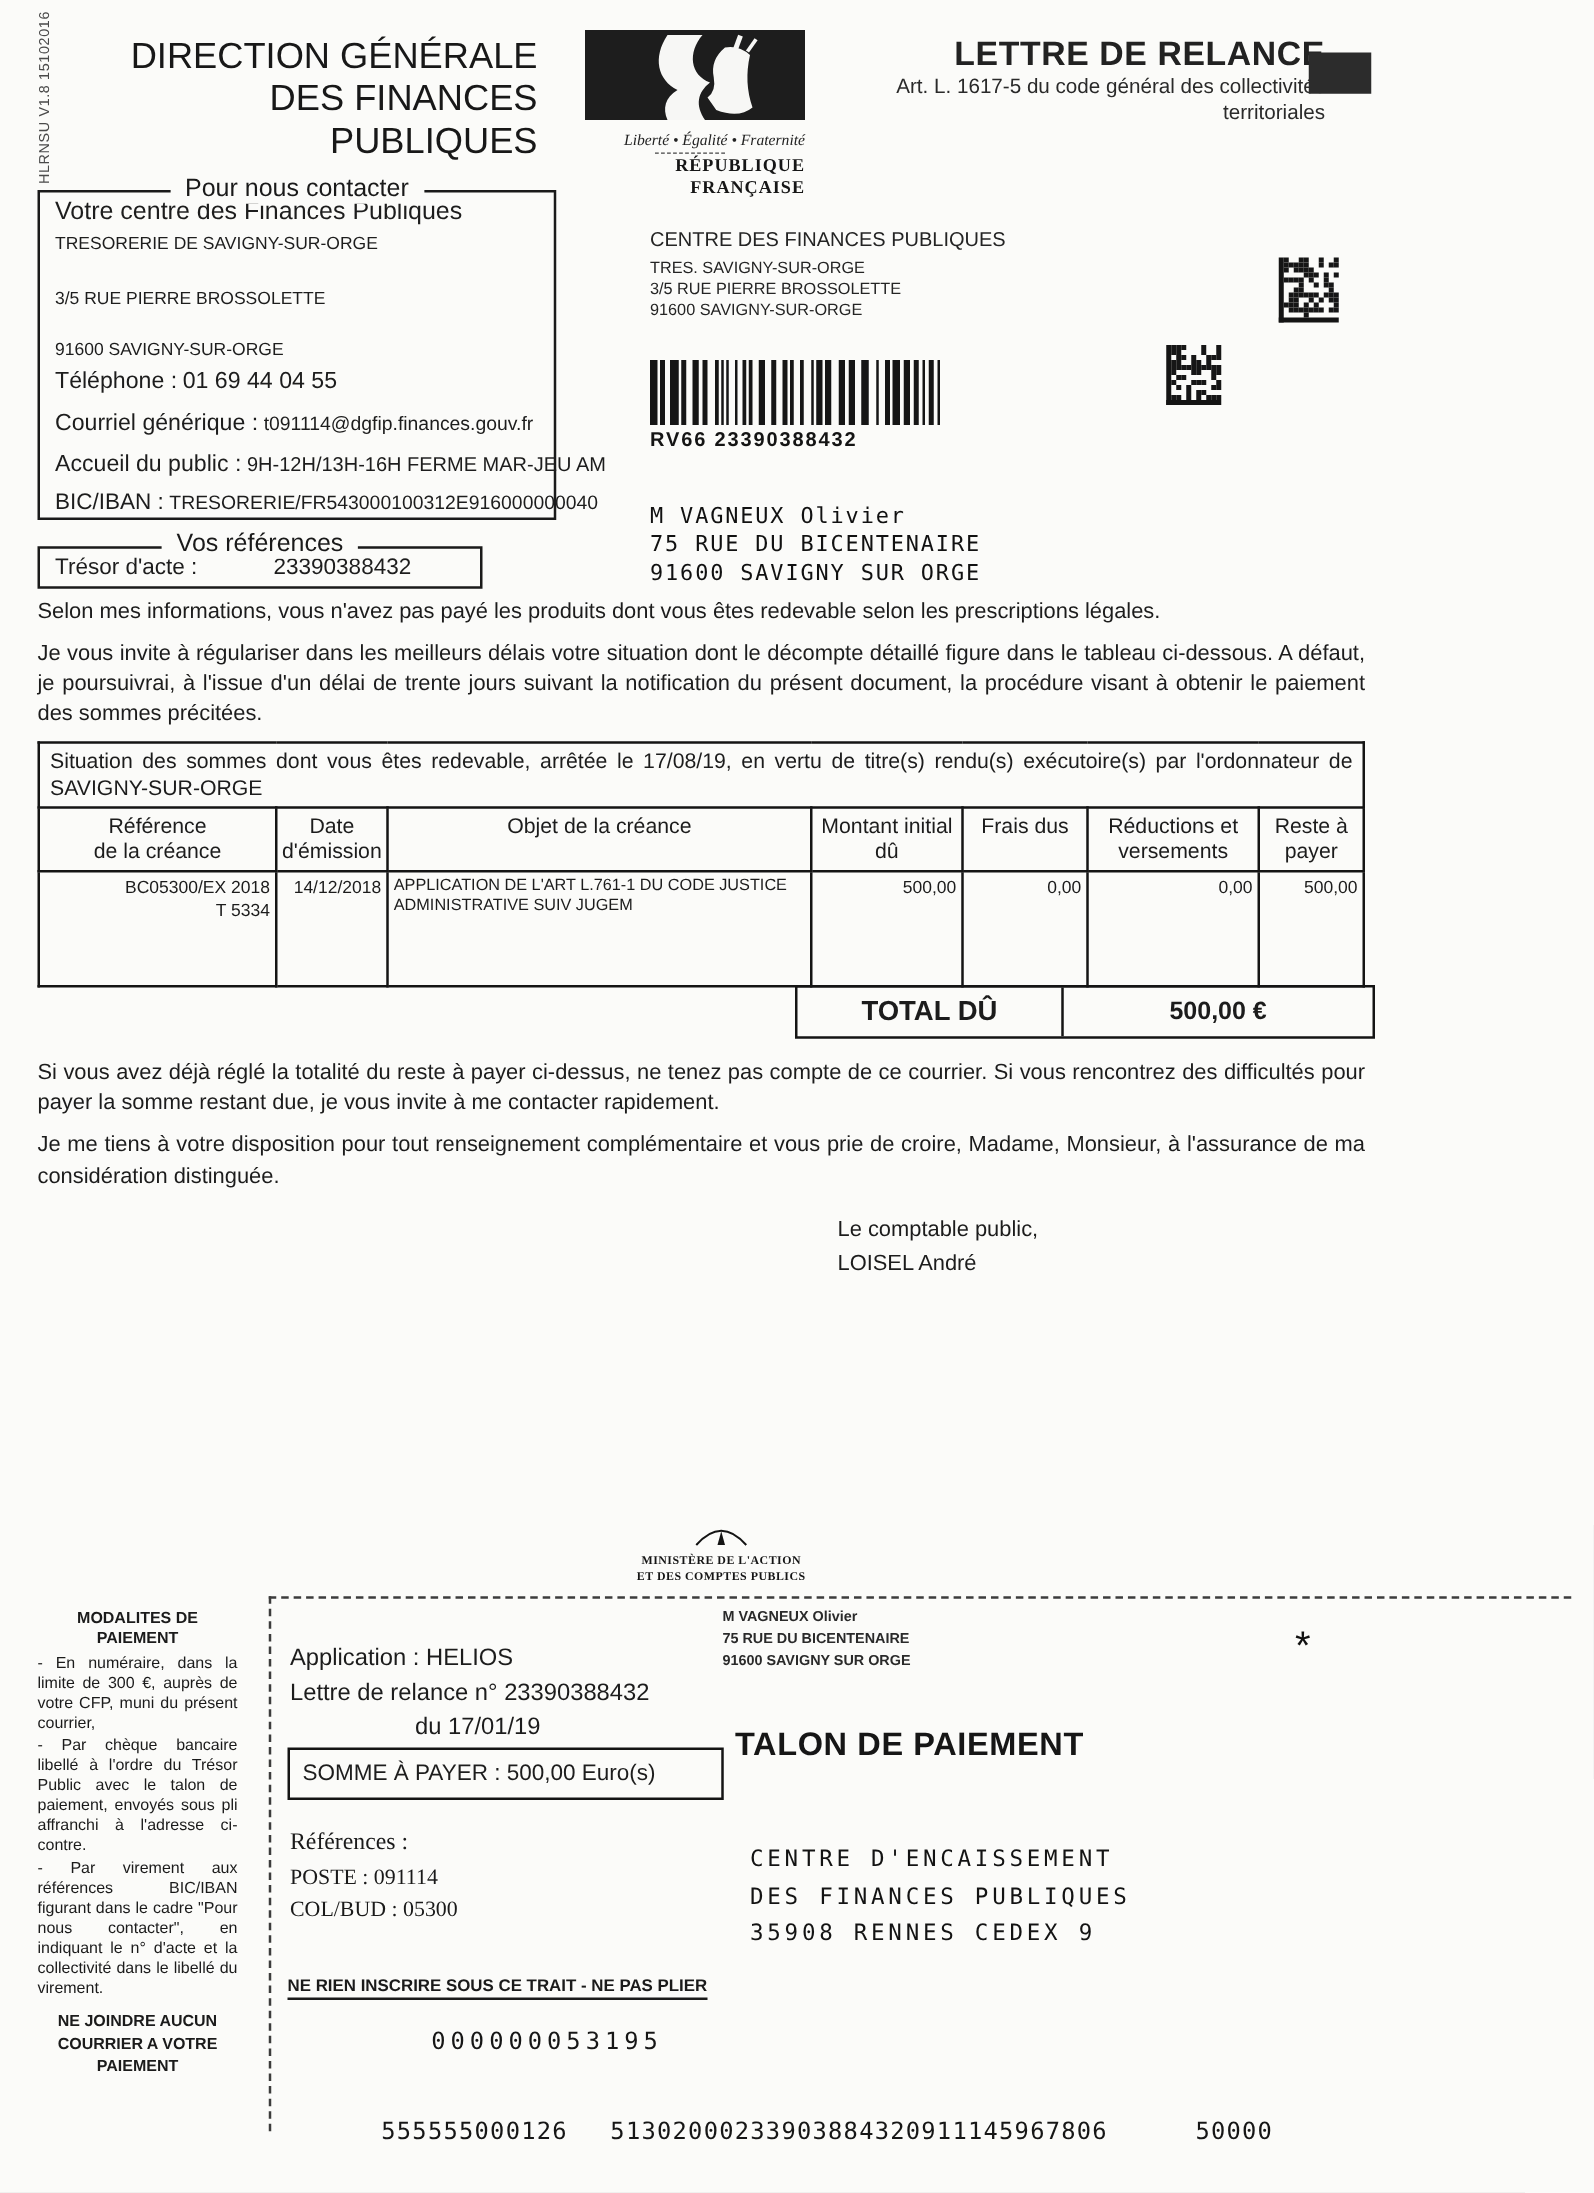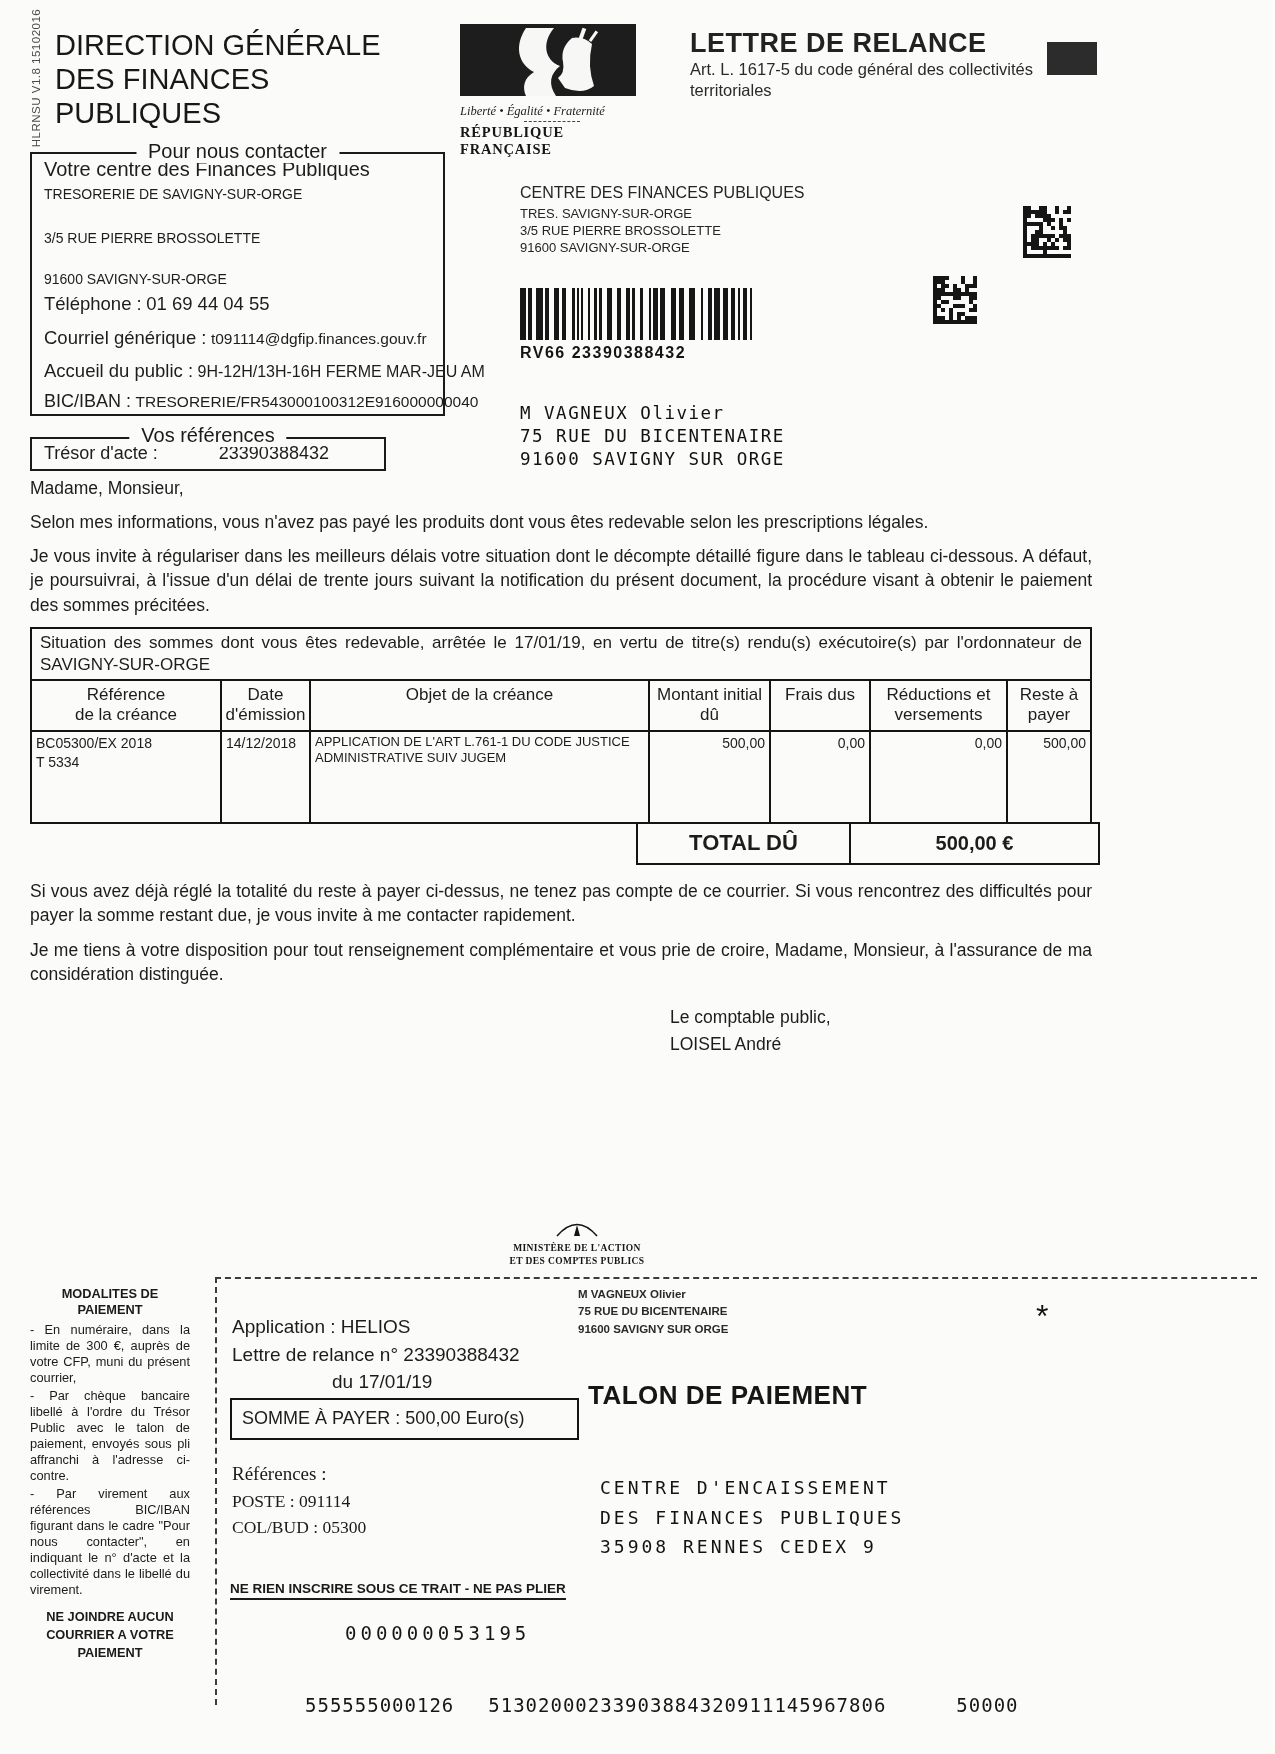--- a/index.html
+++ b/index.html
@@ -1,19 +1,19 @@
 <!DOCTYPE html>
 <html><head>
 <meta charset="utf-8">
 <style>
   html,body{margin:0;padding:0;background:#e8e8e6;}
   #page{position:relative;width:1275px;height:1754px;margin:0 auto;background:#fbfbf9;
         font-family:"Liberation Sans",sans-serif;color:#1d1d1d;overflow:hidden;}
   .abs{position:absolute;}
-  .ctr{text-align:left;}
+  .ctr{text-align:right;}
   .pre{white-space:pre-line;}
   .jus{text-align:justify;}
   
   #form-code{left:36px;top:78px;transform:translate(-50%,-50%) rotate(-90deg);white-space:nowrap;
              font-size:11.5px;color:#4a4a4a;letter-spacing:.5px;}
   #agency{left:55px;top:28px;width:375px;font-size:29px;line-height:1.18;color:#181818;}
   #logo-block{left:460px;top:24px;width:184px;}
   .motto{font-family:"Liberation Serif",serif;font-style:italic;font-size:12.5px;margin-top:4px;color:#222;}
   .motto-rule{width:56px;border-top:1px dashed #444;margin:2px auto 2px;}
   .republic{font-family:"Liberation Serif",serif;font-size:14.5px;font-weight:bold;letter-spacing:.8px;color:#161616;}
@@ -467,28 +467,27 @@
       <i style="width: 4px; height: 4px; background: transparent;"></i>
     </div>
 
   <div class="abs" id="recipient">
     <div>M VAGNEUX Olivier</div>
     <div>75 RUE DU BICENTENAIRE</div>
     <div>91600 SAVIGNY SUR ORGE</div>
   </div>
 
   <div class="abs" id="body-flow">
-    <p>Madame, Monsieur,</p>
     <p>Selon mes informations, vous n'avez pas payé les produits dont vous êtes redevable selon les prescriptions légales.</p>
     <p class="jus">Je vous invite à régulariser dans les meilleurs délais votre situation dont le décompte détaillé figure dans le tableau ci-dessous. A défaut, je poursuivrai, à l'issue d'un délai de trente jours suivant la notification du présent document, la procédure visant à obtenir le paiement des sommes précitées.</p>
 
     <table class="sit">
       <tbody>
           <tr>
-            <td class="caption jus" colspan="7">Situation des sommes dont vous êtes redevable, arrêtée le 17/01/19, en vertu de titre(s) rendu(s) exécutoire(s) par l'ordonnateur de SAVIGNY-SUR-ORGE</td>
+            <td class="caption jus" colspan="7">Situation des sommes dont vous êtes redevable, arrêtée le 17/08/19, en vertu de titre(s) rendu(s) exécutoire(s) par l'ordonnateur de SAVIGNY-SUR-ORGE</td>
           </tr>
       <tr>
         <th class="h pre" style="width:184px;">Référence
 de la créance</th>
         <th class="h pre" style="width:83px;">Date
 d'émission</th>
         <th class="h" style="width:333px;">Objet de la créance</th>
         <th class="h pre" style="width:115px;">Montant initial
 dû</th>
         <th class="h" style="width:94px;">Frais dus</th>

